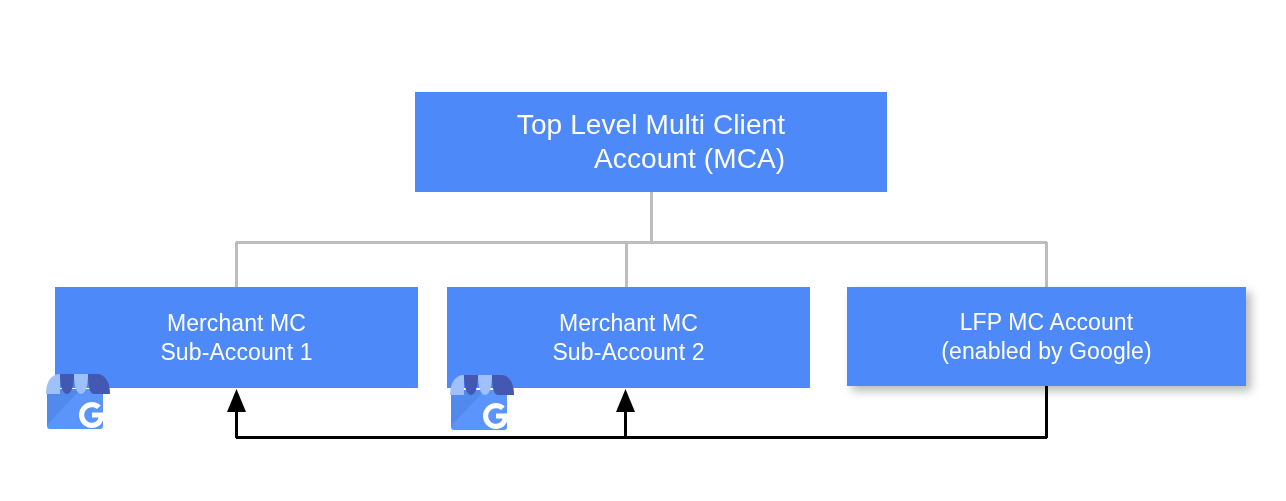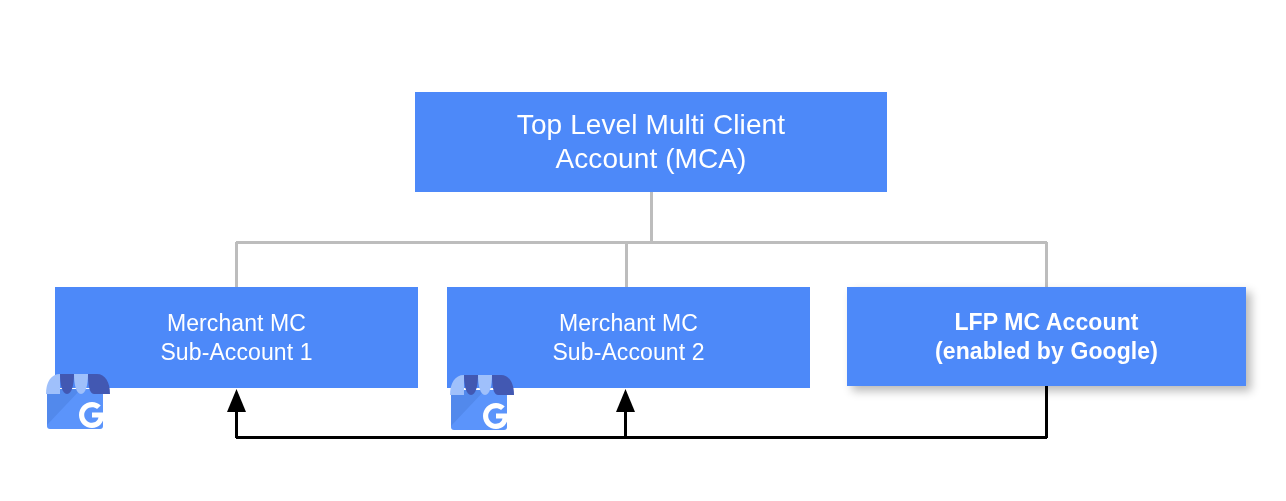--- a/index.html
+++ b/index.html
@@ -47,20 +47,21 @@
     white-space: pre-line;
     padding: 0 10px;
   }
 
   #node-mca {
     left: 415px;
     top: 92px;
     width: 472px;
     height: 100px;
     font-size: 28px;
+    text-align: right;
   }
 
   #node-merchant-1 {
     left: 55px;
     top: 287px;
     width: 363px;
     height: 101px;
     font-size: 23px;
   }
 
@@ -72,21 +73,20 @@
     font-size: 23px;
   }
 
   #node-lfp {
     left: 847px;
     top: 287px;
     width: 399px;
     height: 99px;
     font-size: 23px;
     box-shadow: 5px 5px 9px rgba(0,0,0,0.28);
-    font-weight: bold;
   }
 
   
   .gmb-icon {
     position: absolute;
     width: 74px;
     height: 74px;
   }
   #gmb-icon-1 { left: 41px; top: 362px; }
   #gmb-icon-2 { left: 445px; top: 363px; }

